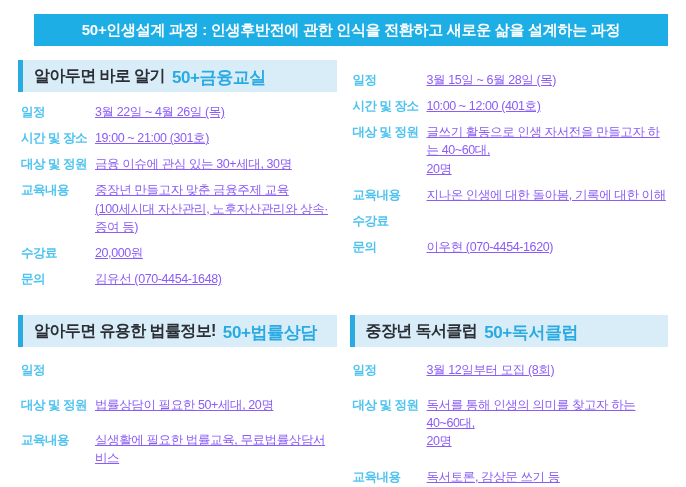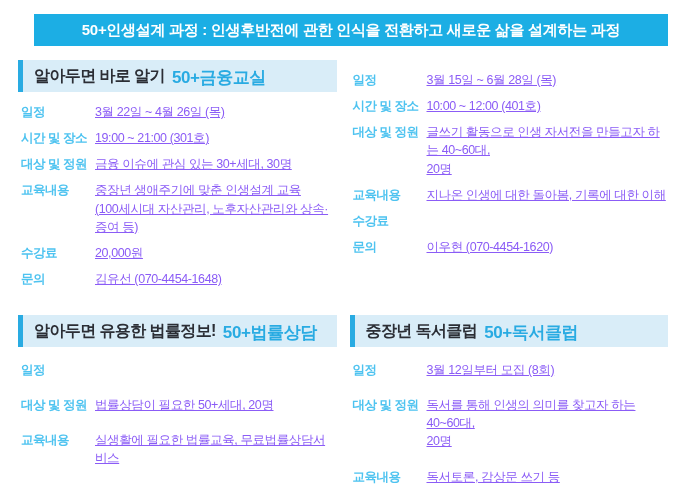--- a/index.html
+++ b/index.html
@@ -97,21 +97,21 @@
           <div class="row">
             <div class="lbl">시간 및 장소</div>
             <div class="val">19:00 ~ 21:00 (301호)</div>
           </div>
           <div class="row">
             <div class="lbl">대상 및 정원</div>
             <div class="val">금융 이슈에 관심 있는 30+세대, 30명</div>
           </div>
           <div class="row">
             <div class="lbl">교육내용</div>
-            <div class="val">중장년 생애주기에 맞춘 인생설계 교육
+            <div class="val">중장년 만들고자 맞춘 금융주제 교육
 (100세시대 자산관리, 노후자산관리와 상속·증여 등)</div>
           </div>
           <div class="row">
             <div class="lbl">수강료</div>
             <div class="val">20,000원</div>
           </div>
           <div class="row">
             <div class="lbl">문의</div>
             <div class="val">김유선 (070-4454-1648)</div>
           </div>

